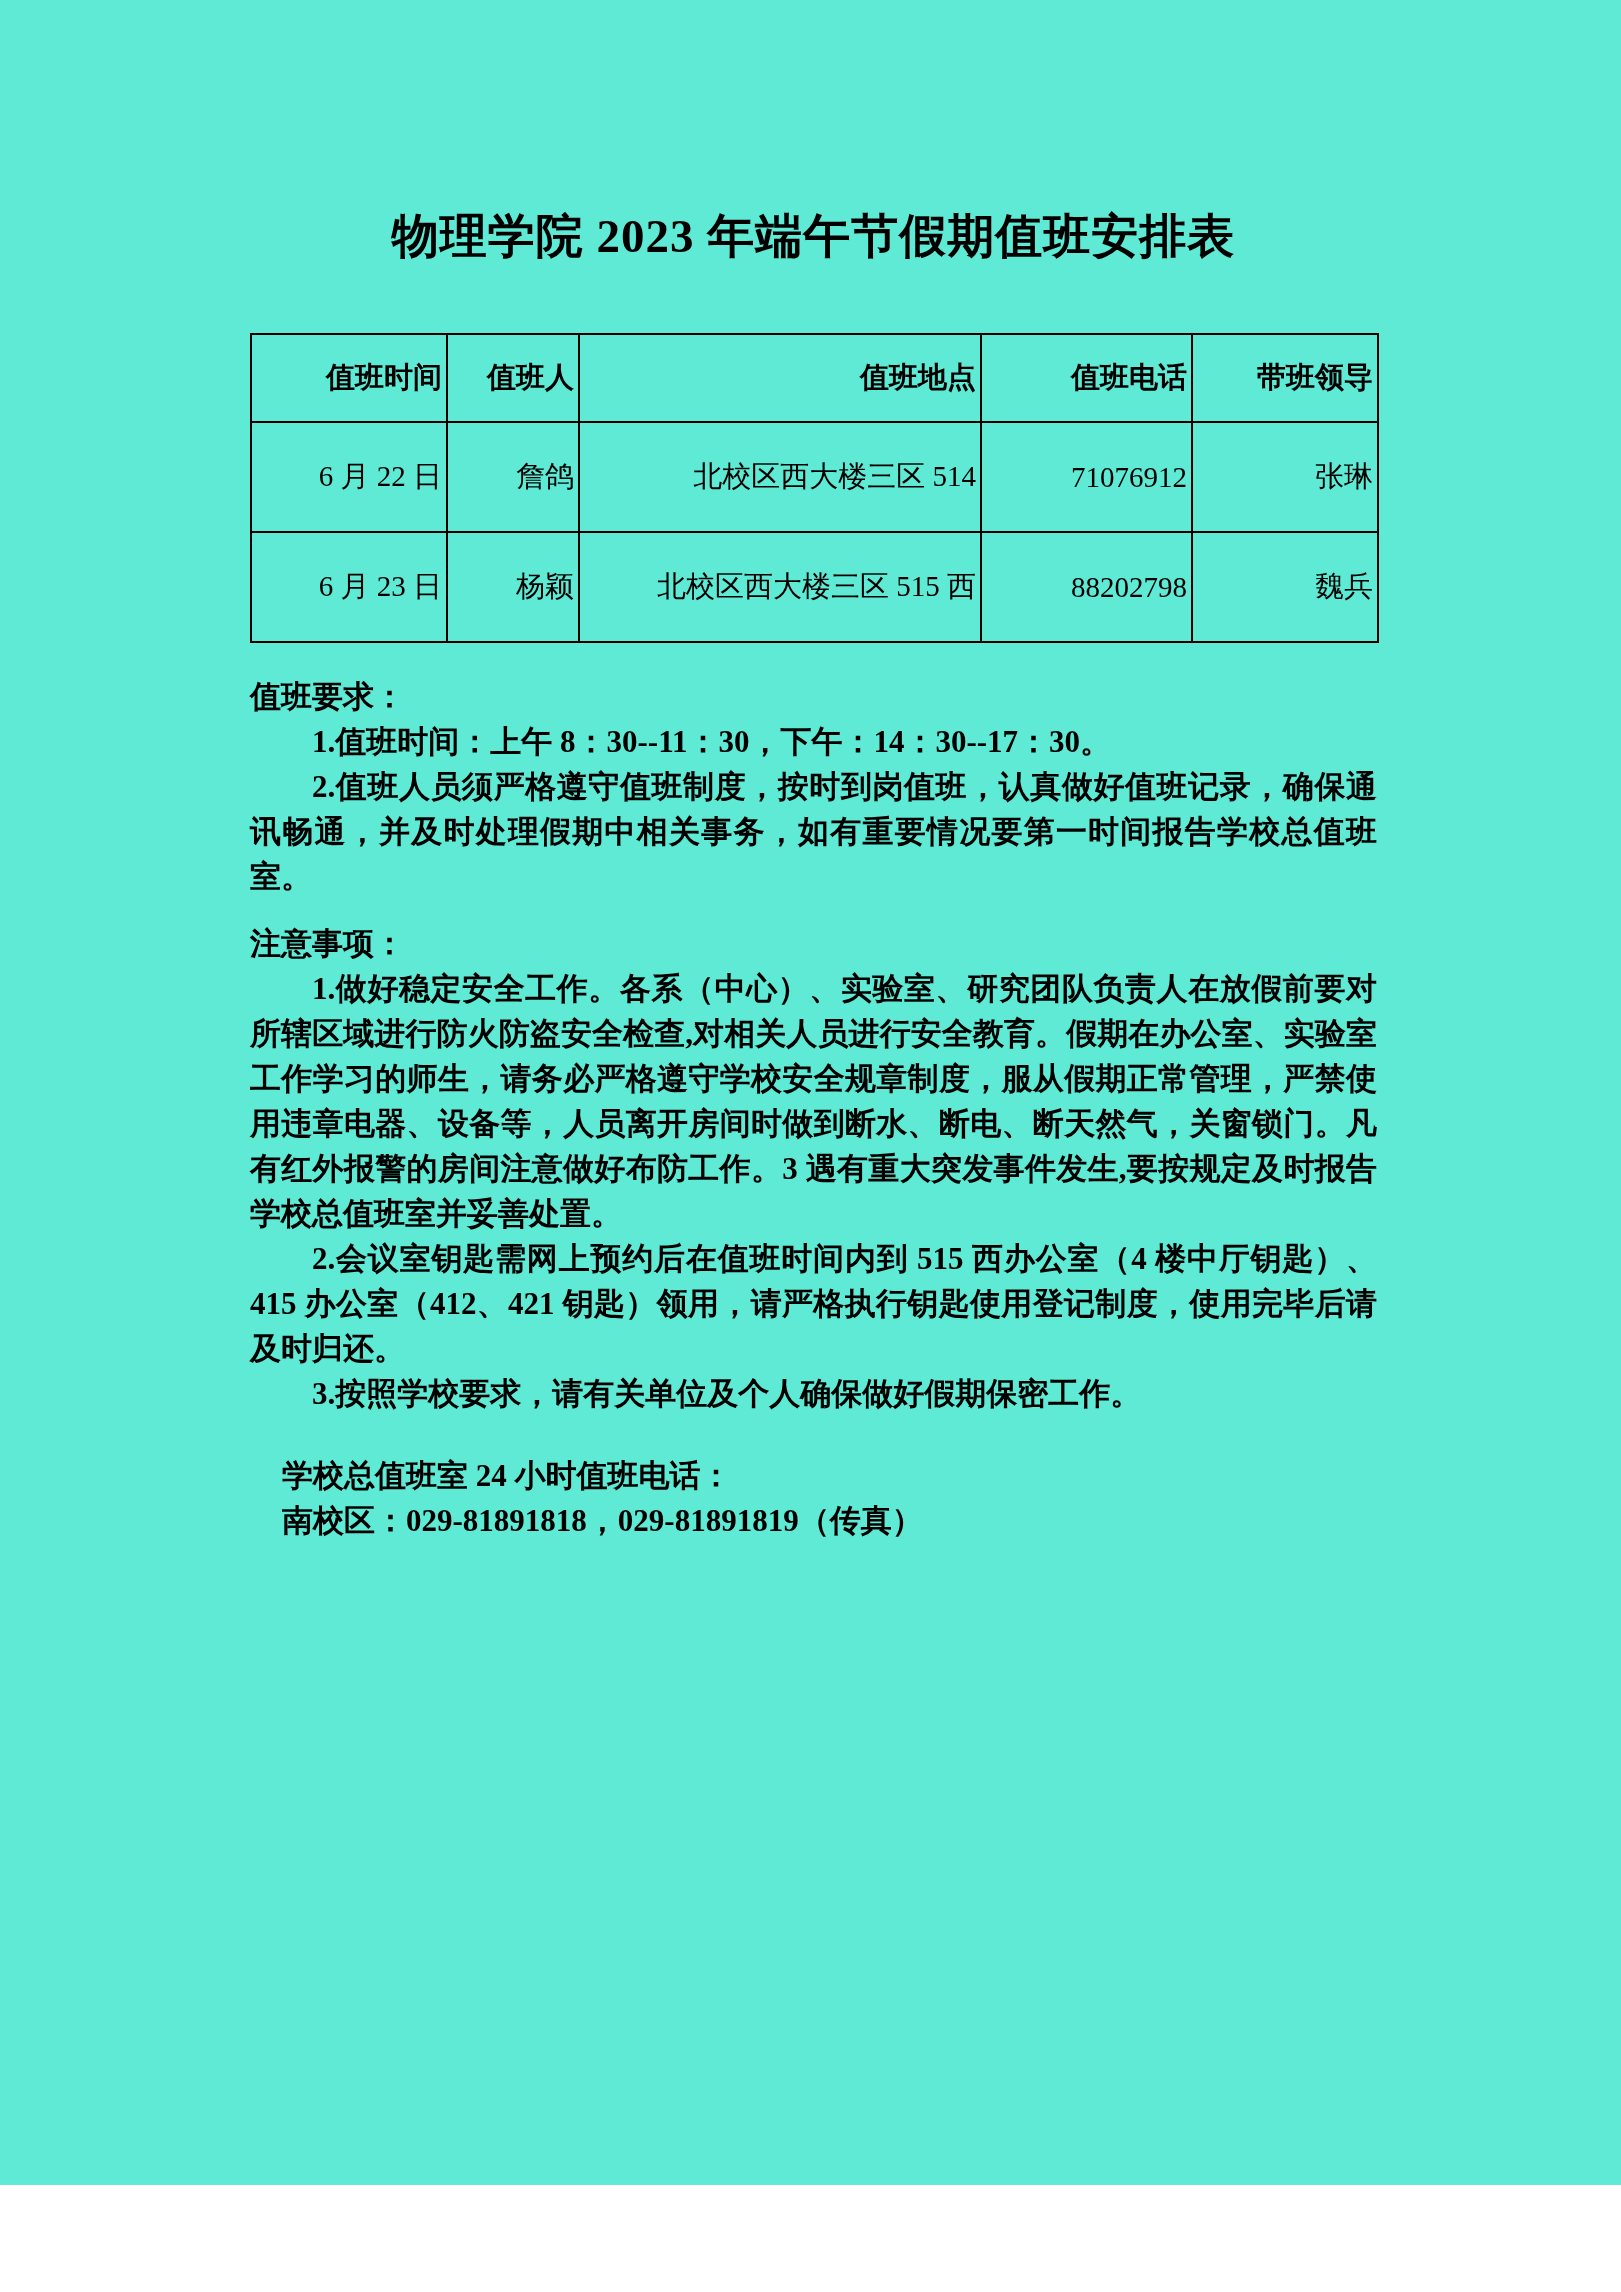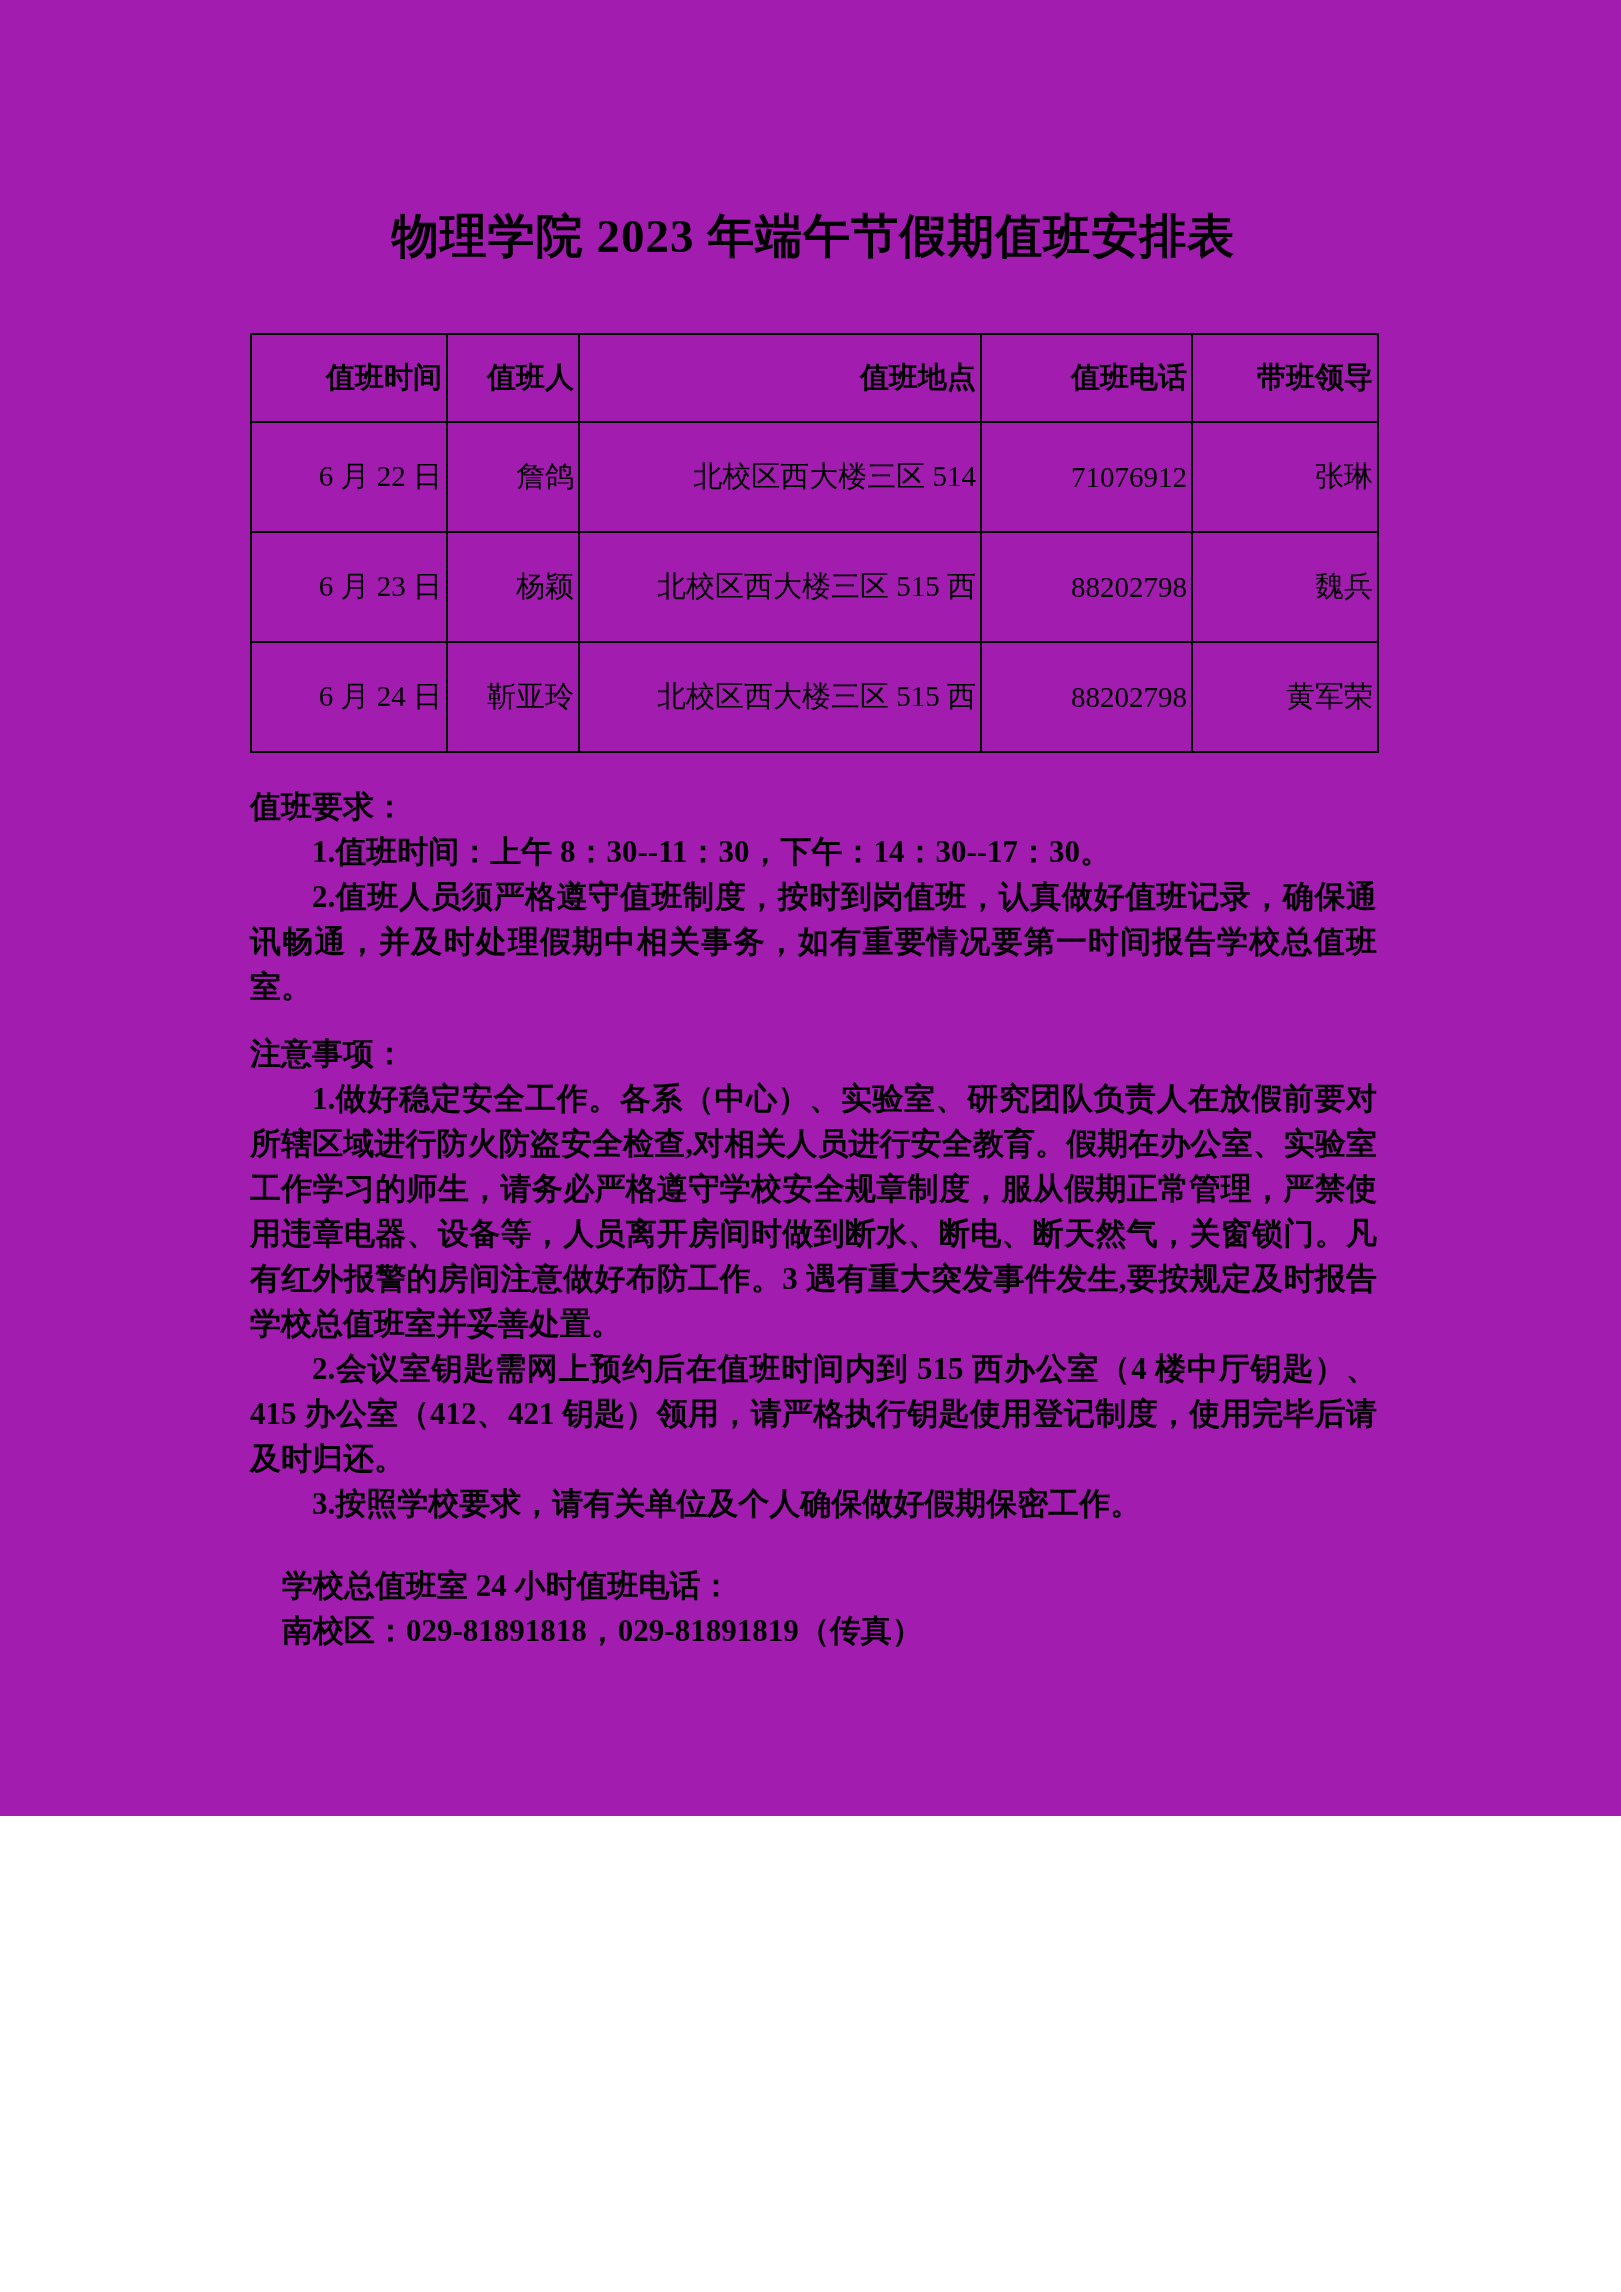--- a/index.html
+++ b/index.html
@@ -5,24 +5,24 @@
   html, body {
     margin: 0;
     padding: 0;
     background: #ffffff;
     color: #000000;
     font-family: "Liberation Serif", "DejaVu Serif", serif;
   }
   .page {
     position: relative;
     width: 1621px;
-    height: 1816px;
+    height: 2185px;
     box-sizing: border-box;
     padding: 201px 244px 0 250px;
-    background: #a21caf;
+    background: #5eead4;
     overflow: hidden;
   }
   .doc-title {
     margin: 0;
     font-size: 47px;
     font-weight: bold;
     text-align: center;
     line-height: 71px;
     letter-spacing: 1px;
     white-space: nowrap;
@@ -106,27 +106,20 @@
         <td>71076912</td>
         <td>张琳</td>
       </tr>
       <tr>
         <td>6 月 23 日</td>
         <td>杨颖</td>
         <td>北校区西大楼三区 515 西</td>
         <td>88202798</td>
         <td>魏兵</td>
       </tr>
-      <tr>
-        <td>6 月 24 日</td>
-        <td>靳亚玲</td>
-        <td>北校区西大楼三区 515 西</td>
-        <td>88202798</td>
-        <td>黄军荣</td>
-      </tr>
     </tbody>
   </table>
 
   <section class="sec">
     <p class="sec-heading">值班要求：</p>
     <p class="para">1.值班时间：上午 8：30--11：30，下午：14：30--17：30。</p>
     <p class="para">2.值班人员须严格遵守值班制度，按时到岗值班，认真做好值班记录，确保通讯畅通，并及时处理假期中相关事务，如有重要情况要第一时间报告学校总值班室。</p>
   </section>
 
   <section class="sec sec-notes">

